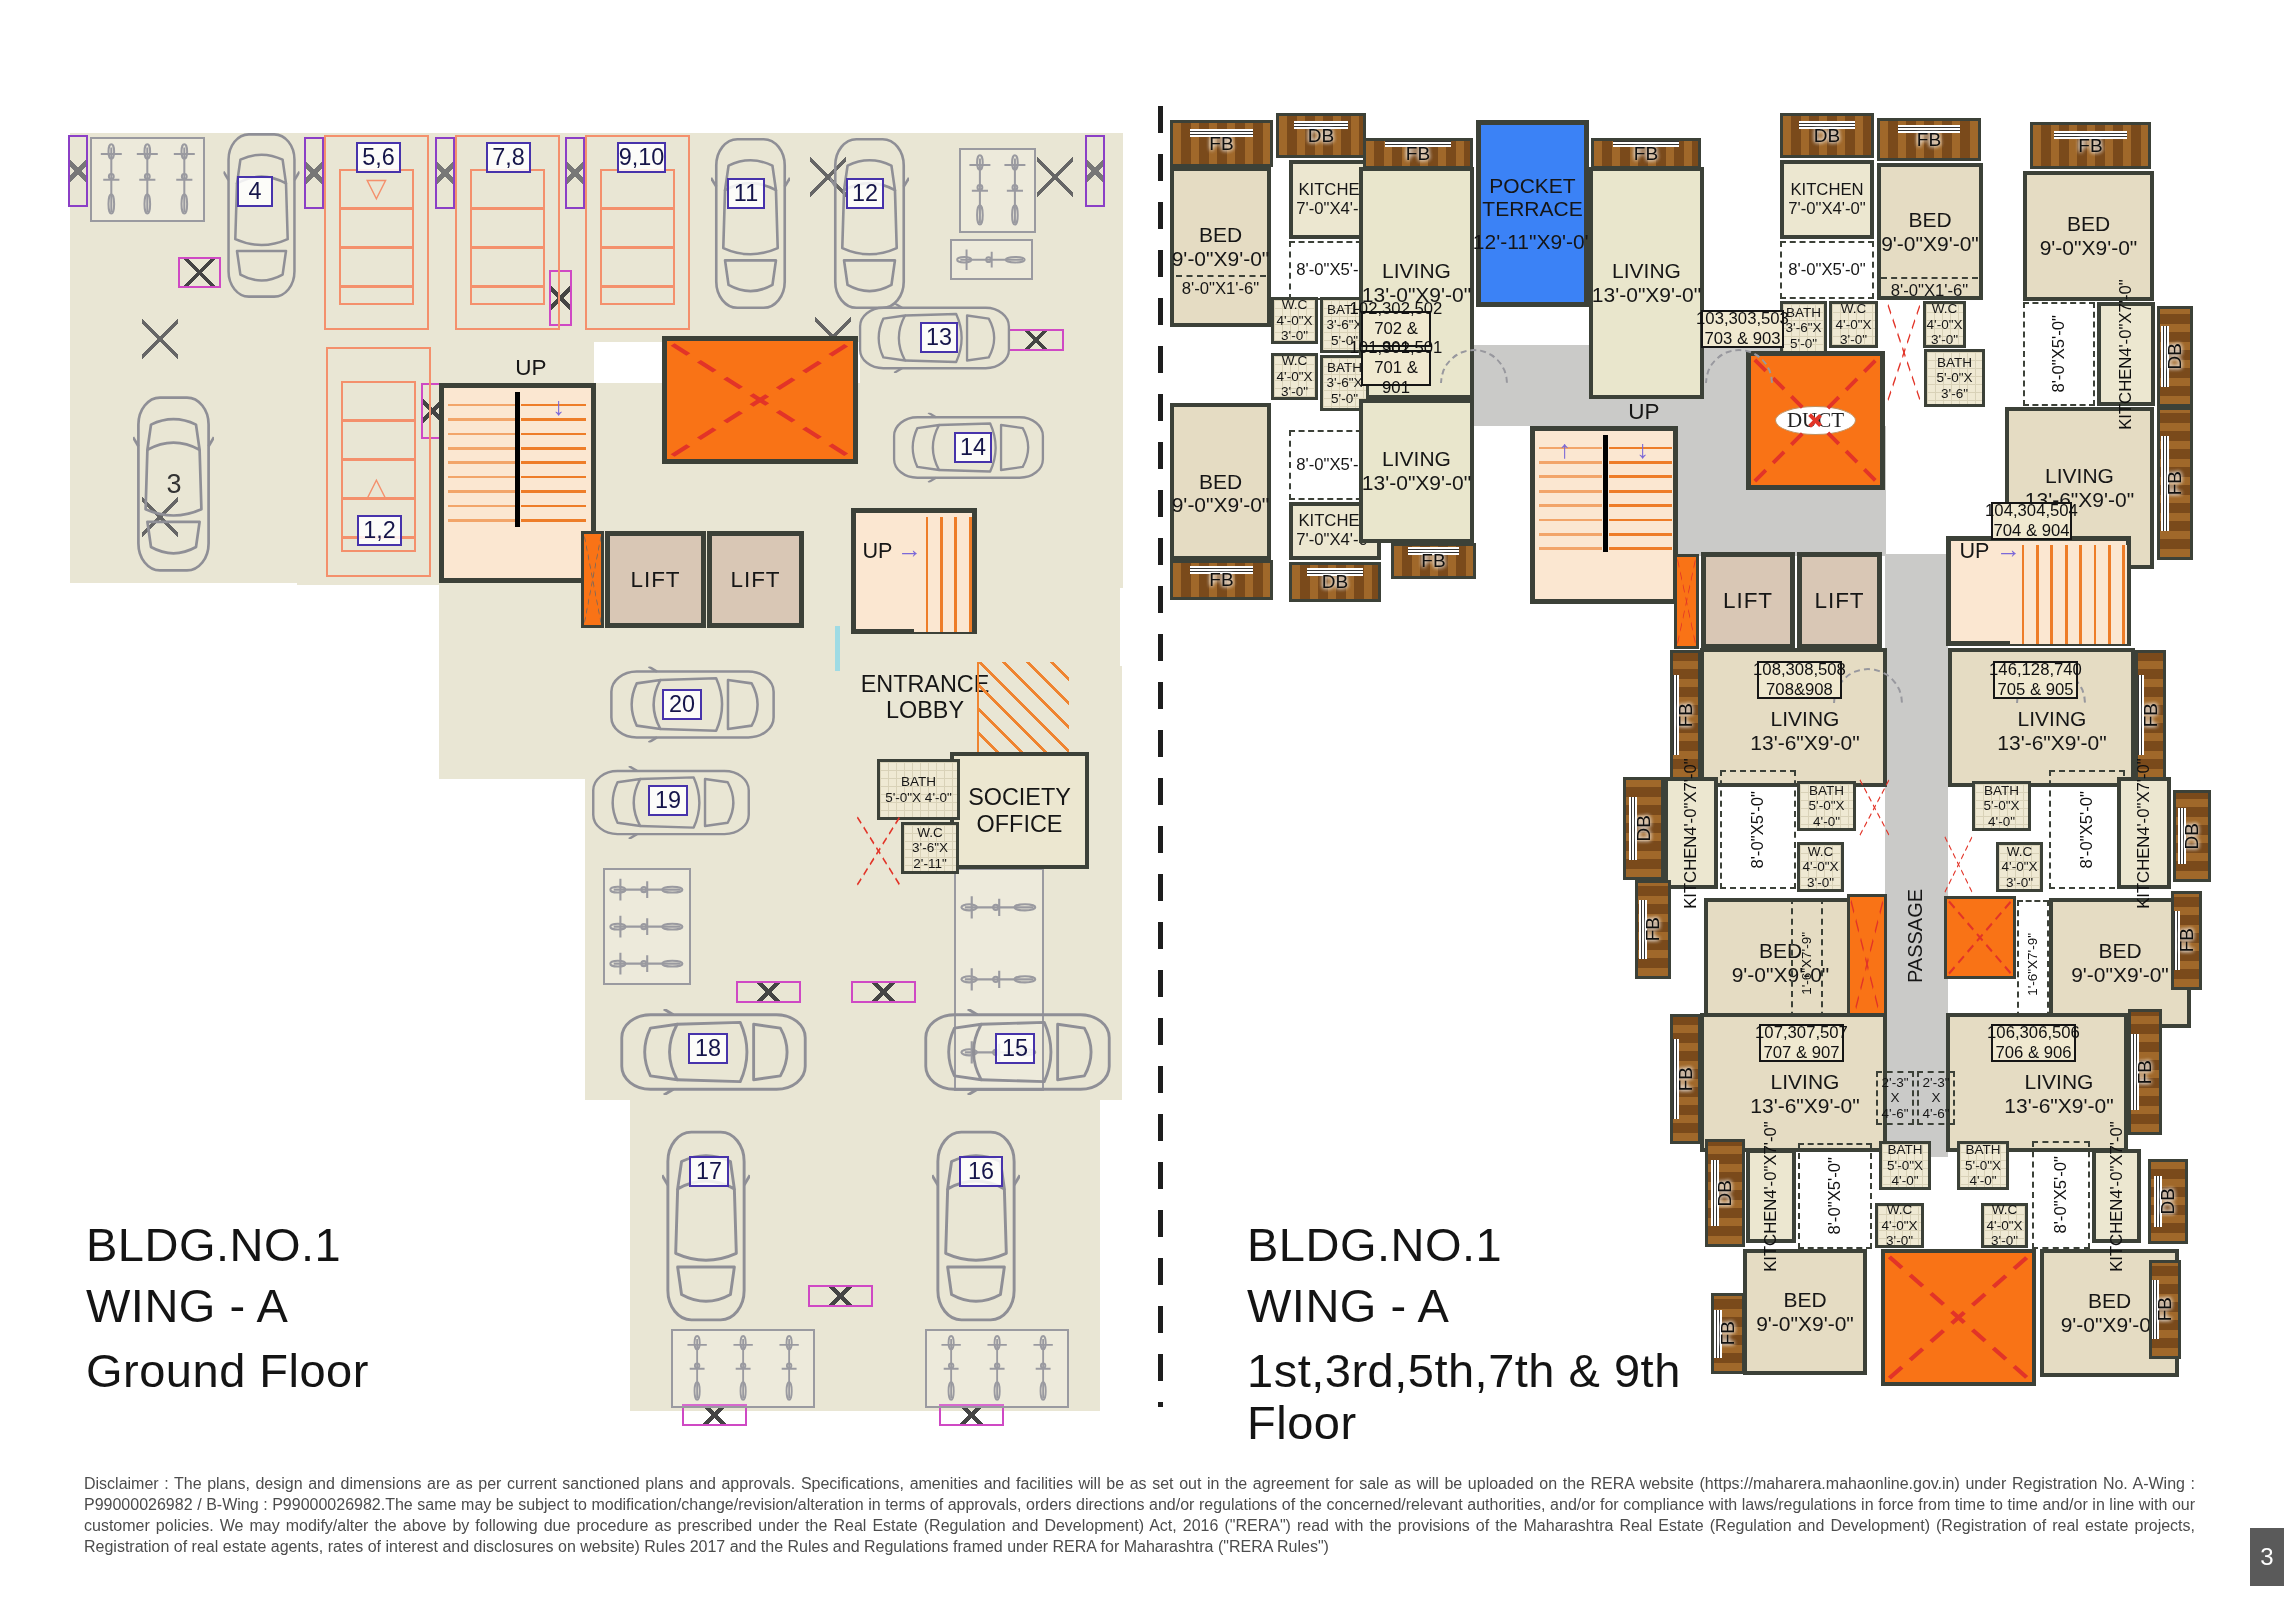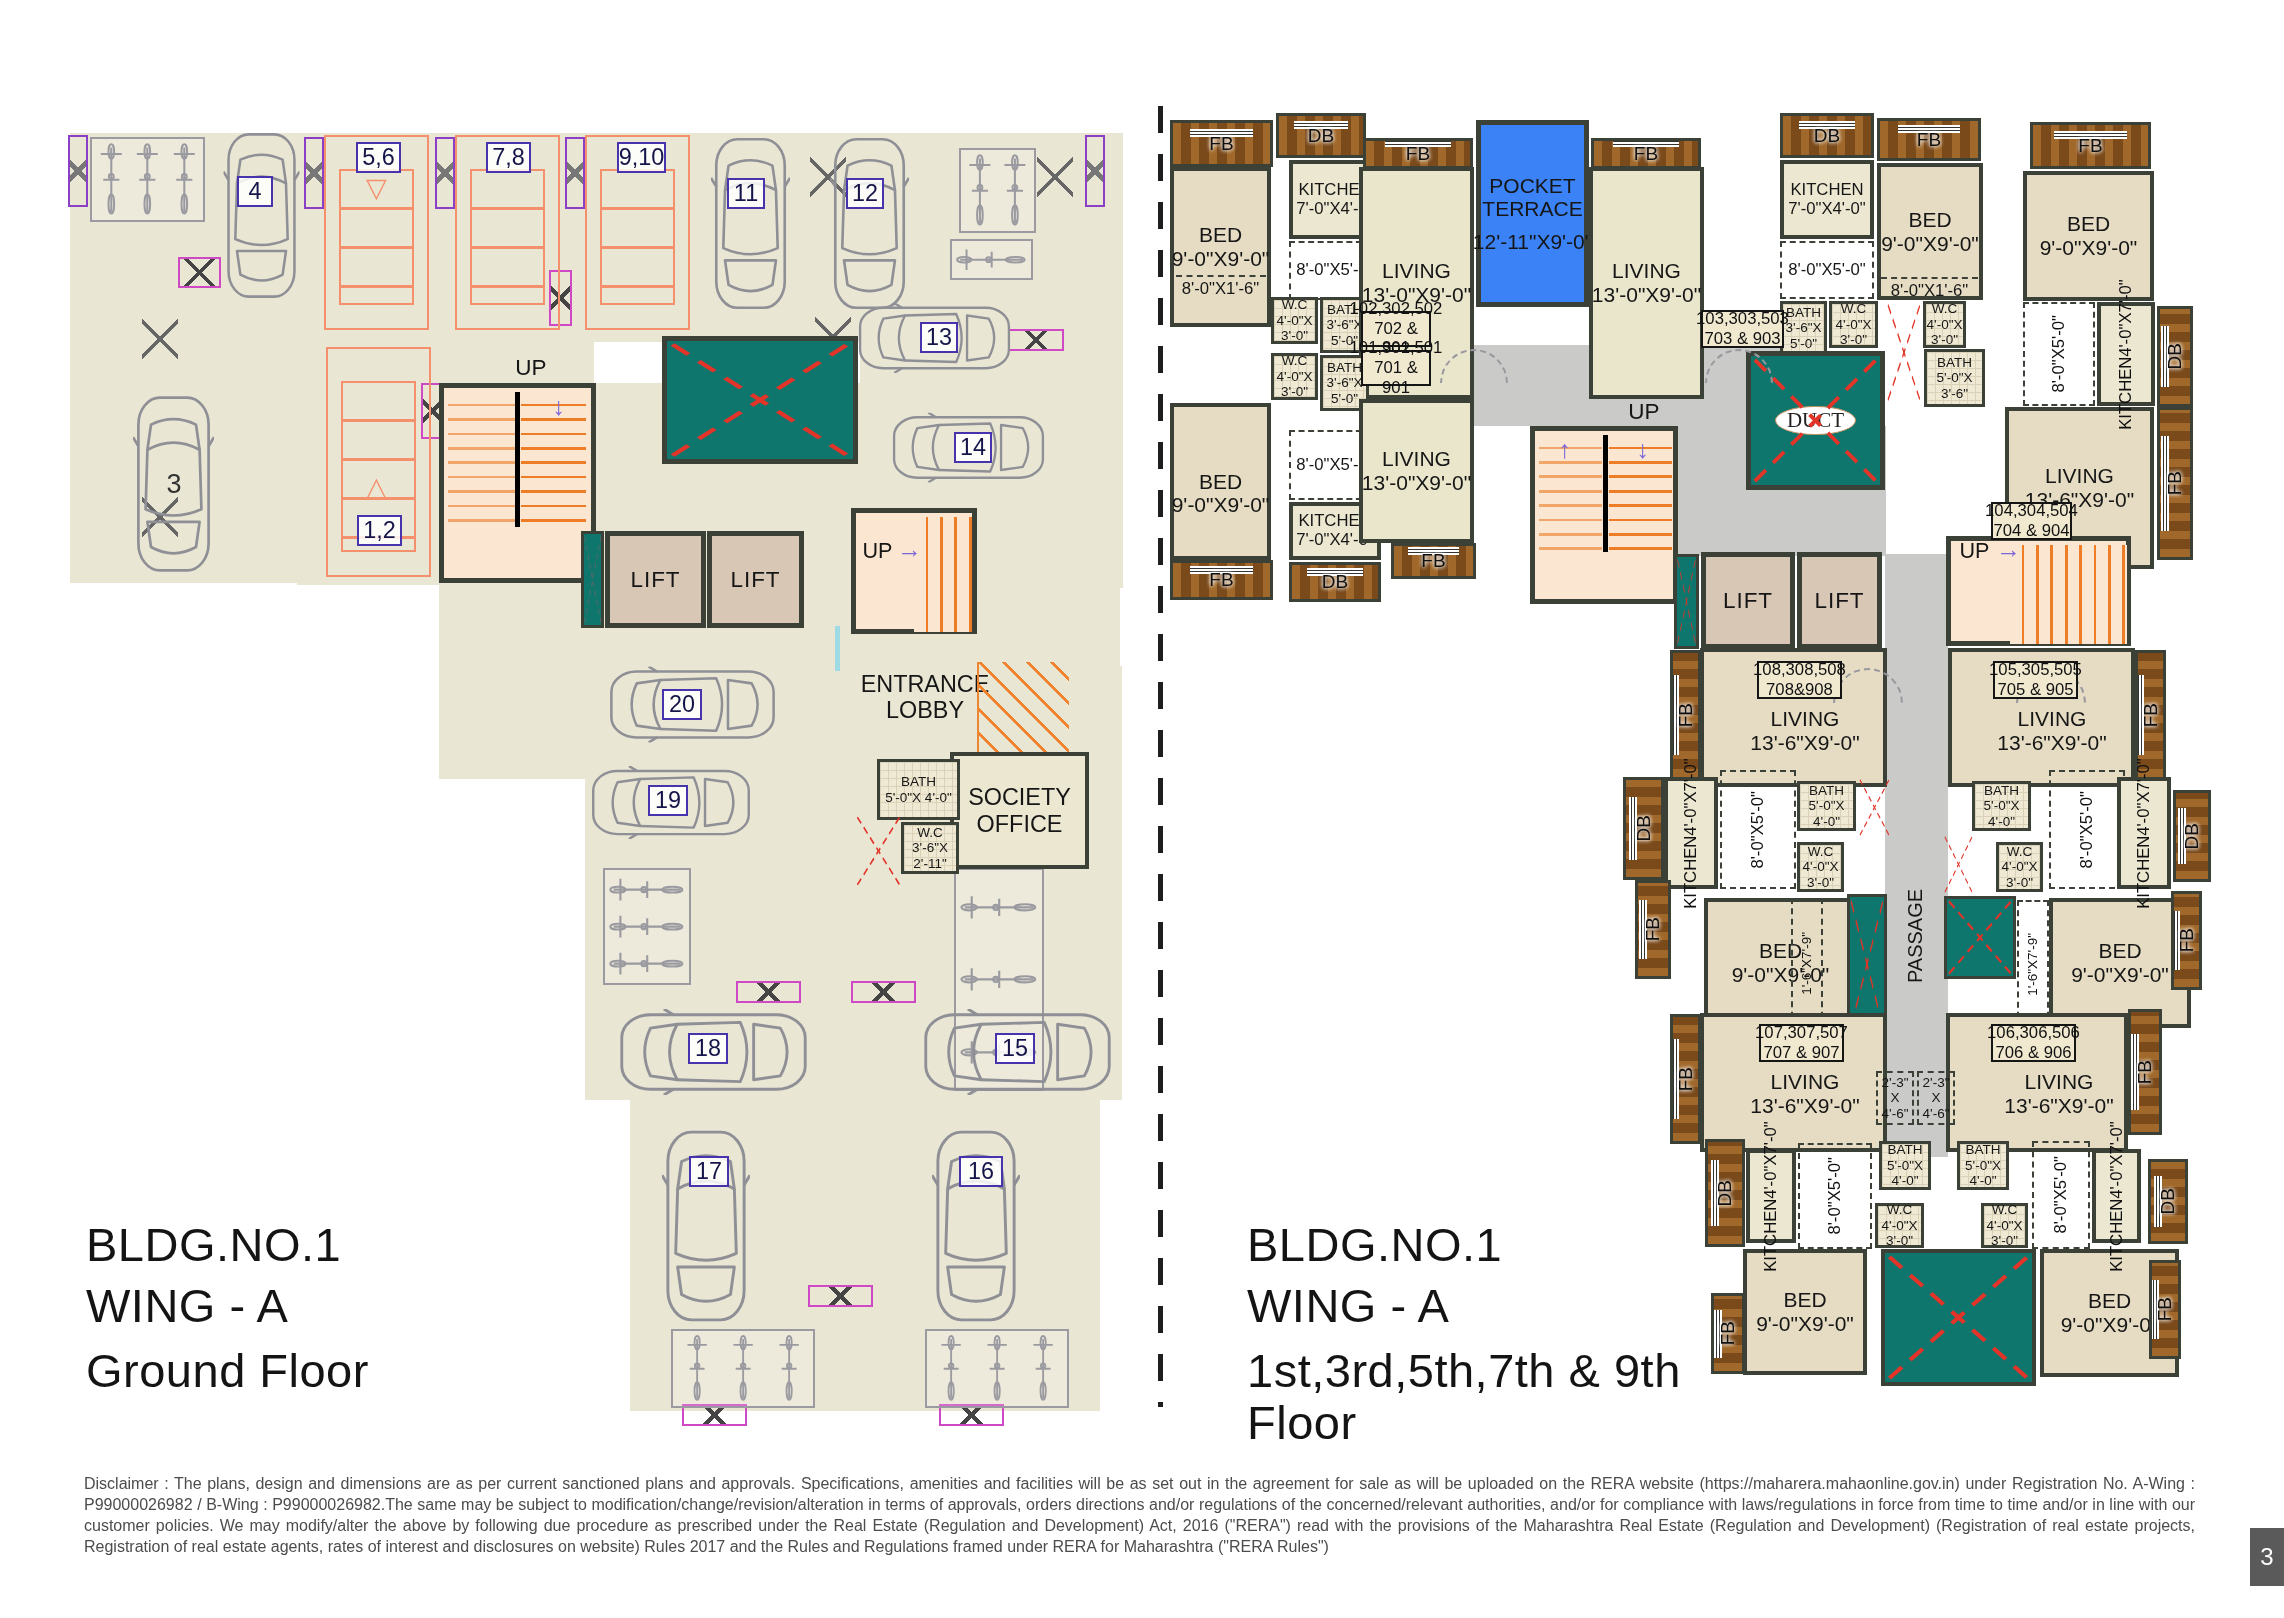--- a/index.html
+++ b/index.html
@@ -3,21 +3,21 @@
 <meta charset="utf-8">
 <style>
 *{box-sizing:border-box;margin:0;padding:0}
 html,body{width:2284px;height:1618px;background:#fff;font-family:"Liberation Sans",sans-serif}
 .page{position:relative;width:2284px;height:1618px;background:#fff;overflow:hidden}
 .ab{position:absolute}
 .floor{background:#e9e6d4}
 .room{border:4.5px solid #3c4138;background:#e5dcc3}
 .cream{background:#ece7d0}
 .pale{background:#e9e6cc}
-.white{background:#0f766e}
+.white{background:#f97316}
 .gray{background:#cacac8}
 .dash{border:2.7px dashed #3c4138}
 .tile{border:3.6px solid #3c4138;background-color:#efe9d3;background-image:linear-gradient(#d9d2b8 0.9px,transparent 0.9px),linear-gradient(90deg,#d9d2b8 0.9px,transparent 0.9px);background-size:8px 8px}
 .wood{border:3.6px solid #3c4138;background:repeating-linear-gradient(90deg,#a0682a 0 8px,#7a4a1b 8px 18px);overflow:hidden}
 .woodv{background:repeating-linear-gradient(0deg,#a0682a 0 8px,#7a4a1b 8px 18px)}
 .wood::after{content:"";position:absolute;left:18%;right:18%;top:calc(50% - 14.4px);height:8px;background:repeating-linear-gradient(to bottom,#fff 0 1.8px,#333 1.8px 3.2px)}
 .woodv::after{left:calc(50% - 14.4px);right:auto;top:18%;bottom:18%;width:8px;height:auto;background:repeating-linear-gradient(to right,#fff 0 1.8px,#333 1.8px 3.2px)}
 .wlab{position:absolute;inset:0;display:flex;align-items:center;justify-content:center;font-size:19px;color:#101010;text-shadow:0 0 4.5px #fff,0 0 4.5px #fff;z-index:2}
 .lab{display:flex;flex-direction:column;align-items:center;justify-content:center;text-align:center;color:#161616;font-size:21px;line-height:1.12}
 .lab span{position:static}
@@ -670,21 +670,21 @@
     </div>
   <div class="ab white" style="left:1847px;top:894px;width:40px;height:140px;border:3.6px solid #3c4138">
       <svg class="rx" viewBox="0 0 100 100" preserveAspectRatio="none">
         <line x1="3" y1="3" x2="97" y2="97"></line>
         <line x1="3" y1="97" x2="97" y2="3"></line>
       </svg>
     </div>
 
   <div class="ab room" style="left:1948px;top:648px;width:187px;height:139px"></div>
   <div class="ab plate" style="left:1993px;top:661px;width:85px;height:38px">
-      <span>105,305,505</span>
+      <span>146,128,740</span>
       <span>705 &amp; 905</span>
     </div>
   <div class="ab lab" style="left:1980px;top:706px;width:144px;height:50px">
       <span>LIVING</span>
       <span>13'-6"X9'-0"</span>
     </div>
   <div class="ab wood woodv" style="left:2135px;top:650px;width:31px;height:130px">
       <div class="wlab">
         <span class="vl">FB</span>
       </div>

